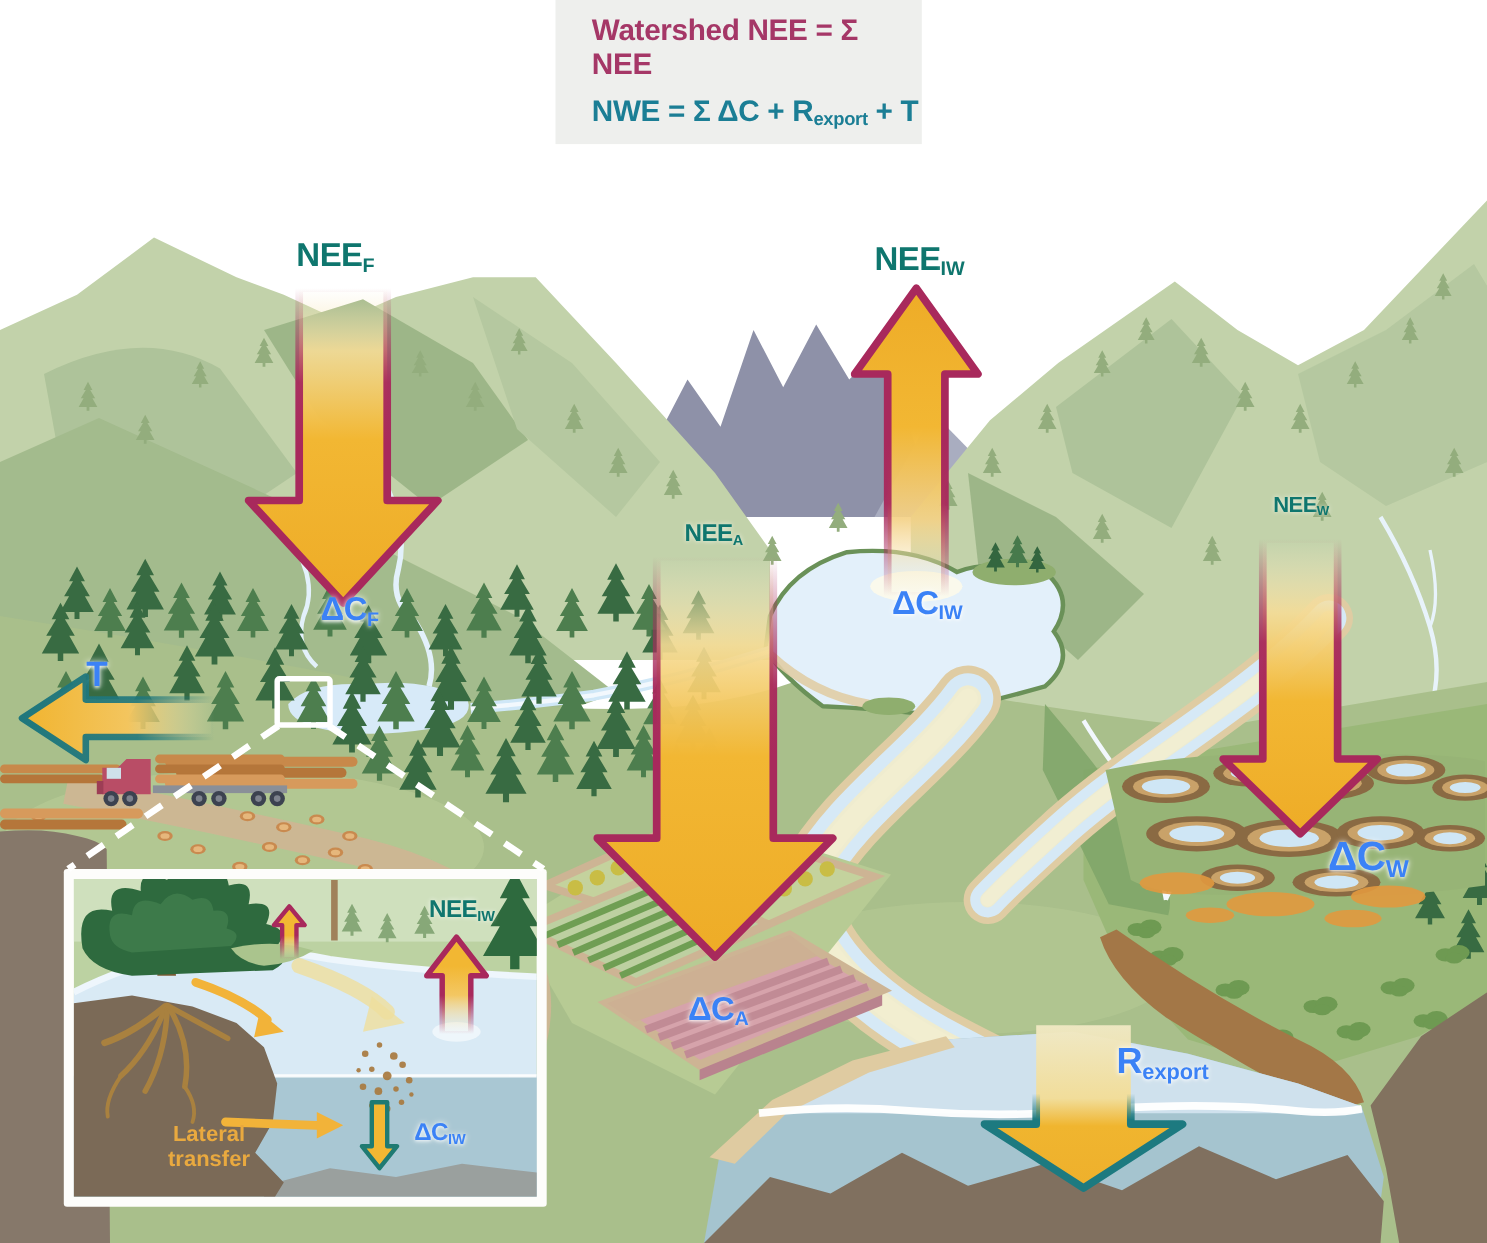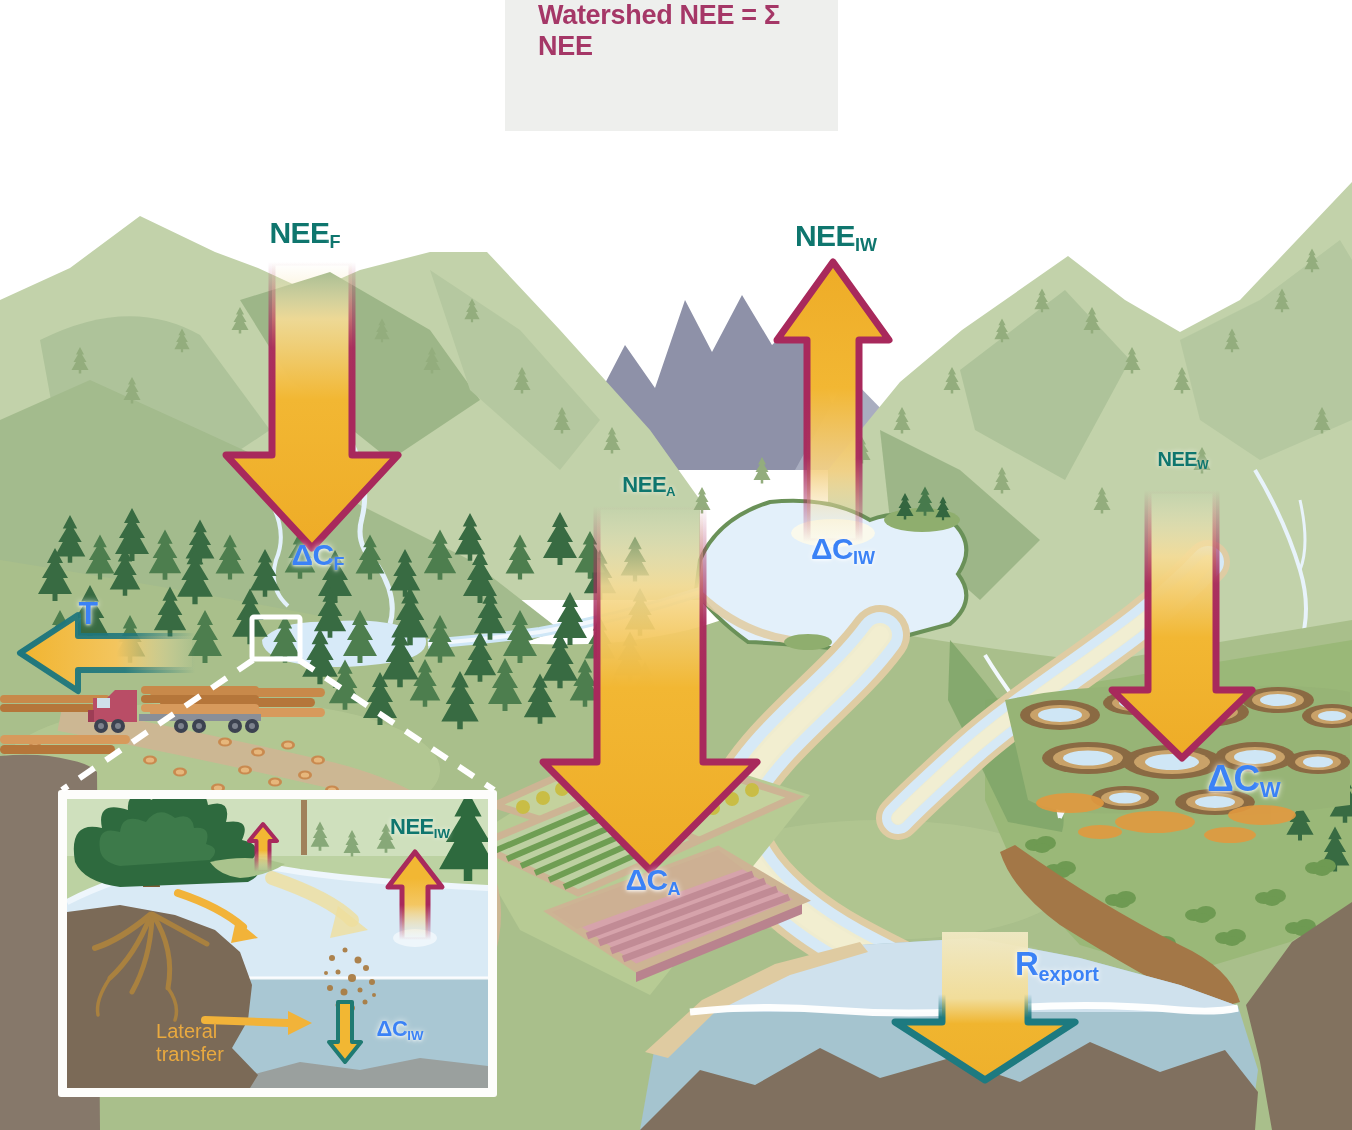--- a/index.html
+++ b/index.html
@@ -6,26 +6,26 @@
   body{width:1352px;height:1130px;position:relative;overflow:hidden;
        font-family:"Liberation Sans",sans-serif;}
   svg{position:absolute;left:0;top:0;display:block;}
   .lbl{position:absolute;font-weight:bold;white-space:nowrap;
        transform:translateX(-50%);letter-spacing:-.5px;line-height:1;}
   .lbl .sb{font-size:.6em;vertical-align:-.28em;letter-spacing:0;}
   .magenta{color:#0f766e;text-shadow:0 0 5px rgba(255,255,255,.75);}
   .teal{color:#3b82f6;text-shadow:0 0 6px rgba(255,255,255,.9),0 1px 3px rgba(255,255,255,.75);}
   .orange{color:#e9a93f;}
   #eq-box{position:absolute;left:505px;top:0;width:333px;height:131px;
-          background:#eeefed;display:flex;flex-direction:row;justify-content:center;
+          background:#eeefed;display:flex;flex-direction:column;justify-content:center;
           gap:12px;padding-left:33px;box-sizing:border-box;}
   #eq-box .eq1{color:#a53767;font-weight:bold;font-size:27px;letter-spacing:-.3px;}
   #eq-box .eq2{color:#1b7e95;font-weight:bold;font-size:27px;letter-spacing:-.3px;}
   #eq-box .sb{font-size:.62em;vertical-align:-.22em;}
-  .cap{position:absolute;font-weight:normal;text-align:left;transform:translateX(-50%);line-height:1.15;}
+  .cap{position:absolute;font-weight:bold;text-align:center;transform:translateX(-50%);line-height:1.15;}
 </style>
 </head>
 <body>
 
 <svg width="1352" height="1130" viewBox="0 0 1352 1130">
   <defs>
     <g id="tr">
         <path d="M0,-30 L8,-15 L4,-15 L13,0 L8,0 L17,16 L2.5,16 L2.5,23 L-2.5,23 L-2.5,16 L-17,16 L-8,0 L-13,0 L-4,-15 L-8,-15 Z"></path>
       </g>
     <g id="bsh">
@@ -567,30 +567,31 @@
     <path d="M807,542 L807,340 L777,340 L833,262 L889,340 L859,340 L859,542 Z" fill="url(#gyIW)" stroke="url(#gmIW)" stroke-width="7" stroke-linejoin="round"></path>
     <path d="M597,506 L597,762 L543,762 L650,870 L757,762 L703,762 L703,506 Z" fill="url(#gyA)" stroke="url(#gmA)" stroke-width="7" stroke-linejoin="round"></path>
     <path d="M1148,490 L1148,690 L1112,690 L1182,758 L1252,690 L1216,690 L1216,490 Z" fill="url(#gyW)" stroke="url(#gmW)" stroke-width="7" stroke-linejoin="round"></path>
     <path d="M195,636 L78,636 L78,615 L20,653 L78,691 L78,670 L195,670 Z" fill="url(#gyT)" stroke="url(#gtT)" stroke-width="6" stroke-linejoin="round"></path>
     <path d="M942,932 L942,1022 L895,1022 L985,1080 L1075,1022 L1028,1022 L1028,932 Z" fill="url(#gyR)" stroke="url(#gtR)" stroke-width="7" stroke-linejoin="round"></path>
   </g>
 </svg>
 
 <div id="eq-box">
   <div class="eq1">Watershed NEE = Σ NEE</div>
+  <div class="eq2"><span>NWE = Σ ΔC + R</span><span class="sb">export</span><span> + T</span></div>
 </div>
 
 <div class="lbl magenta" style="left:305px;top:218px;font-size:30px"><span>NEE</span><span class="sb">F</span></div>
 <div class="lbl teal" style="left:318px;top:540px;font-size:30px"><span>ΔC</span><span class="sb">F</span></div>
 
 <div class="lbl magenta" style="left:836px;top:221px;font-size:30px"><span>NEE</span><span class="sb">IW</span></div>
 <div class="lbl teal" style="left:843px;top:534px;font-size:30px"><span>ΔC</span><span class="sb">IW</span></div>
 
 <div class="lbl magenta" style="left:649px;top:474px;font-size:22px"><span>NEE</span><span class="sb">A</span></div>
-<div class="lbl teal" style="left:653px;top:865px;font-size:30px"><span>ΔC</span><span class="sb">A</span></div>
+<div class="lbl teal" style="left:653px;top:903px;font-size:30px"><span>ΔC</span><span class="sb">A</span></div>
 
 <div class="lbl magenta" style="left:1183px;top:449px;font-size:20px"><span>NEE</span><span class="sb">W</span></div>
 <div class="lbl teal" style="left:1244px;top:760px;font-size:37px"><span>ΔC</span><span class="sb">W</span></div>
 
 <div class="lbl teal" style="left:88px;top:597px;font-size:32px">T</div>
 <div class="lbl teal" style="left:1057px;top:947px;font-size:33px"><span>R</span><span class="sb">export</span></div>
 
 <div class="lbl magenta" style="left:420px;top:816px;font-size:22px"><span>NEE</span><span class="sb">IW</span></div>
 <div class="lbl teal" style="left:400px;top:1018px;font-size:22px"><span>ΔC</span><span class="sb">IW</span></div>
 <div class="cap orange" style="left:190px;top:1020px;font-size:20px"><span>Lateral</span><br><span>transfer</span></div>

